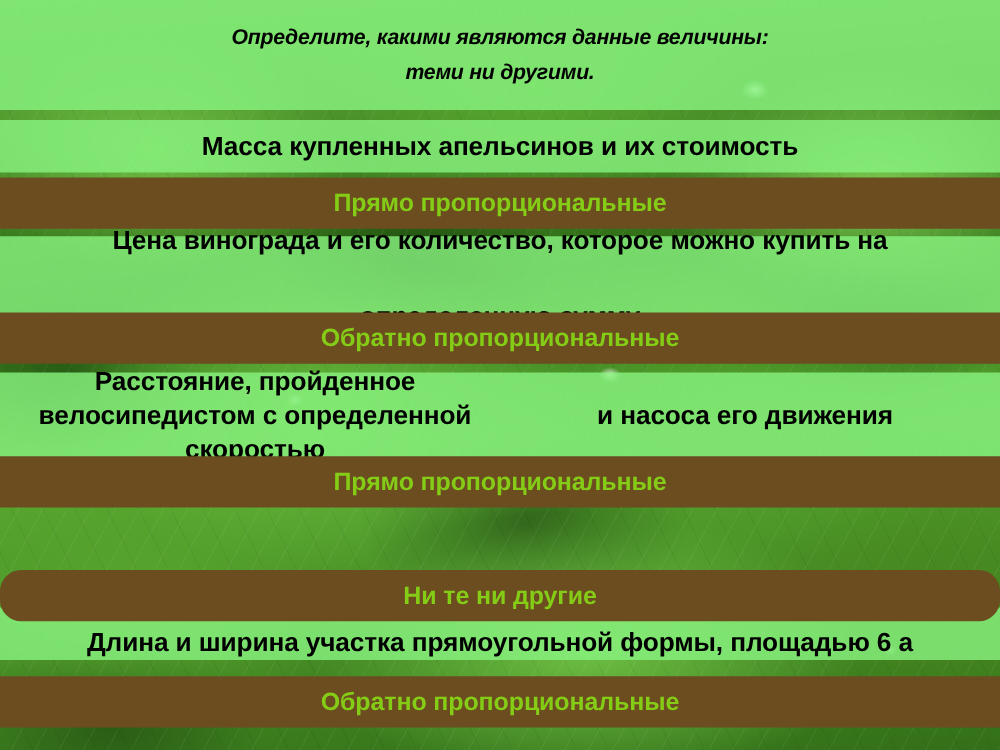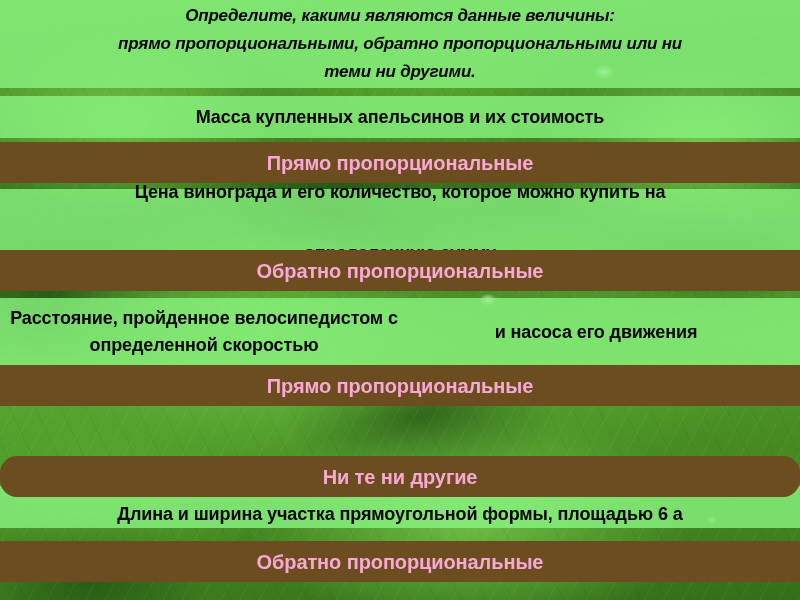--- a/index.html
+++ b/index.html
@@ -80,21 +80,21 @@
   }
 
   .band-green {
     background: rgba(136, 244, 128, 0.80);
     color: #000000;
     padding: 0 8px;
   }
 
   .band-brown {
     background: #6B4D20;
-    color: #f9a8d4;
+    color: #84cc16;
     padding: 0 8px;
   }
 
   .band-title {
     background: rgba(136, 244, 128, 0.80);
     color: #000000;
     font-style: italic;
     font-weight: bold;
     font-size: 17px;
     line-height: 28px;
@@ -105,21 +105,21 @@
 
   .band-green .txt,
   .band-brown .txt,
   .band-title .txt {
     display: block;
     width: 100%;
   }
 
   .band-green .txt {
     font-weight: bold;
-    font-size: 18px;
+    font-size: 21px;
     line-height: 27px;
     letter-spacing: -0.1px;
   }
 
   .band-brown .txt {
     font-weight: bold;
     font-size: 20px;
     line-height: 26px;
     letter-spacing: -0.1px;
   }
@@ -131,21 +131,20 @@
 </head>
 <body>
 
 <div id="slide">
 
   <div class="bg"></div>
   <div class="bg-veins"></div>
 
   <div class="band band-title z-green" style="top:0px; height:88px;">
     <span class="txt">Определите, какими являются данные величины:</span>
-    <span class="txt">прямо пропорциональными, обратно пропорциональными или ни</span>
     <span class="txt">теми ни другими.</span>
   </div>
 
   <div class="band band-green z-green" style="top:96px; height:42px;">
     <span class="txt">Масса купленных апельсинов и их стоимость</span>
   </div>
   <div class="band band-brown z-brown" style="top:142px; height:41px;">
     <span class="txt">Прямо пропорциональные</span>
   </div>
 

